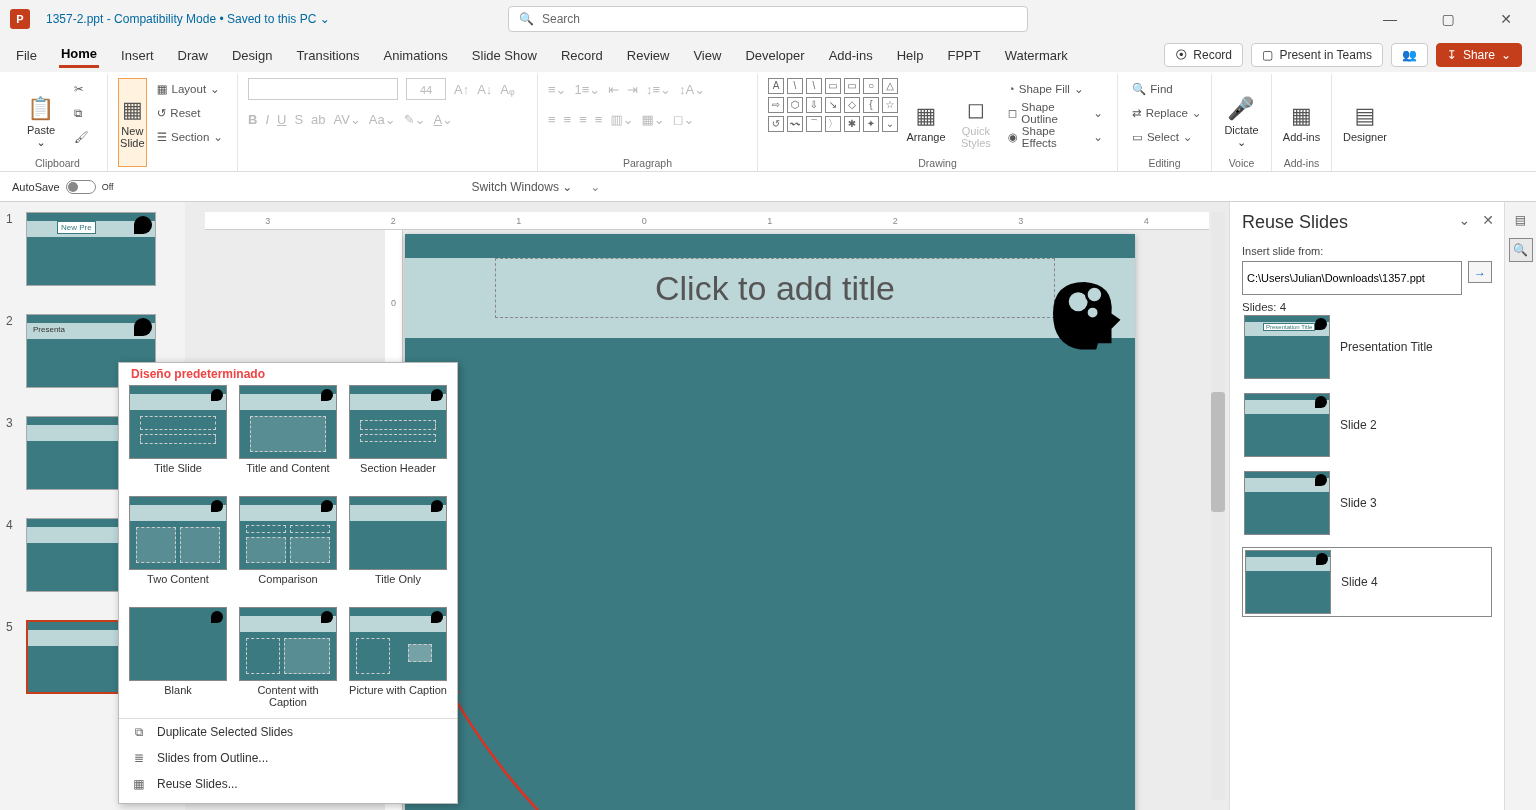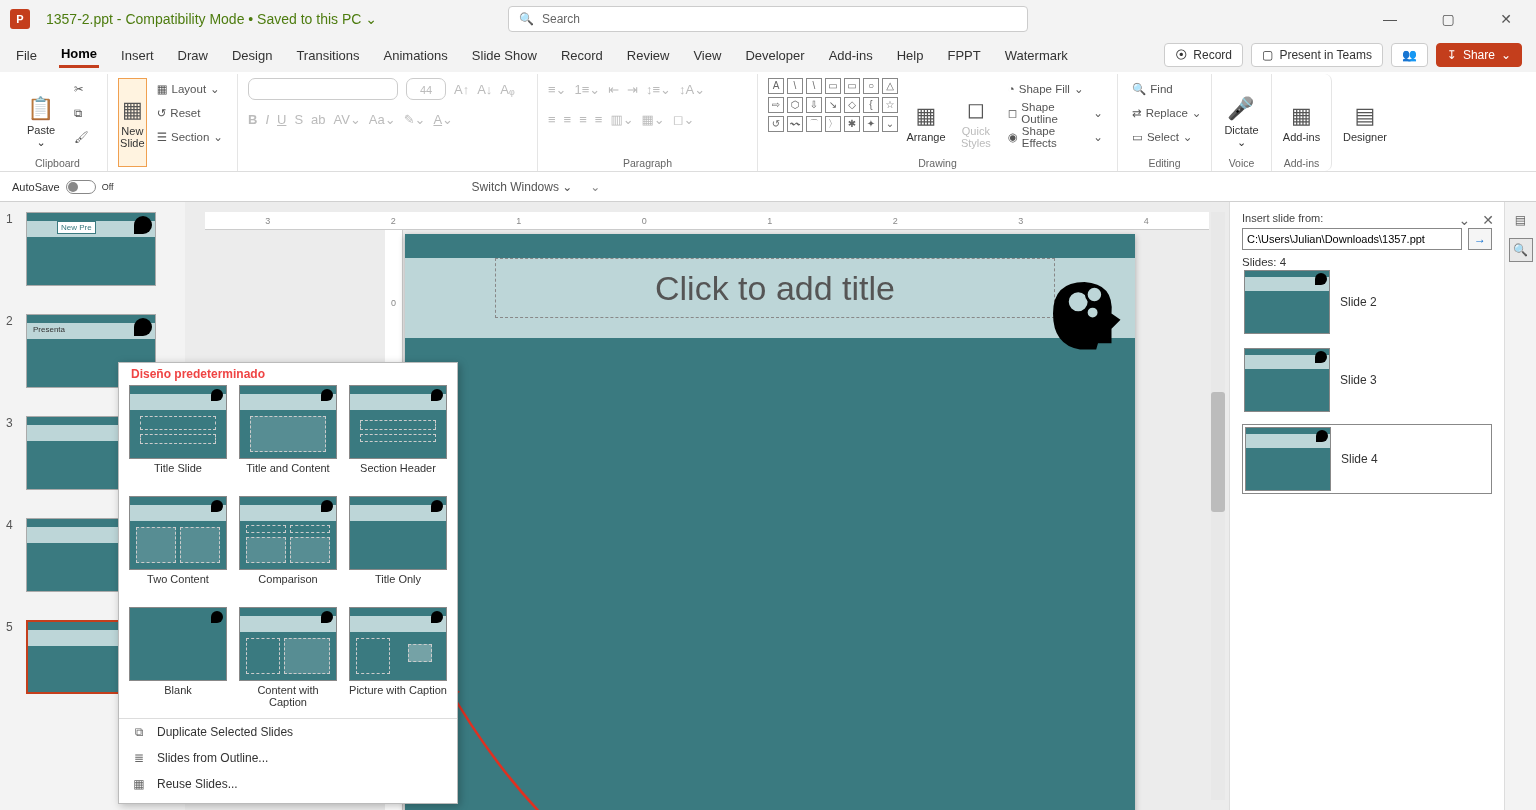--- a/index.html
+++ b/index.html
@@ -1,21 +1,21 @@
 <!DOCTYPE html>
 <html><head>
 <meta charset="utf-8">
 <style>
 * { margin: 0; padding: 0; box-sizing: border-box; font-family: "Segoe UI", Arial, sans-serif; }
 body { background: #f3f3f3; width: 1536px; height: 810px; overflow: hidden; font-size: 12px; color: #333; }
 
 
 .titlebar { height: 38px; background: #f3f3f3; display: flex; align-items: center; padding: 0 10px; }
 .titlebar .app-icon { width: 20px; height: 20px; background: #c43e1c; border-radius: 3px; display: flex; align-items: center; justify-content: center; color: #fff; font-weight: bold; font-size: 11px; margin-right: 16px; }
-.titlebar .doc-title { font-size: 14px; color: #4d7c0f; }
+.titlebar .doc-title { font-size: 12px; color: #0369a1; }
 .titlebar .search { margin-left: auto; margin-right: auto; position: absolute; left: 50%; transform: translateX(-50%); width: 520px; height: 26px; background: #fff; border: 1px solid #ccc; border-radius: 4px; display: flex; align-items: center; padding: 0 10px; color: #666; }
 .titlebar .search .mag { margin-right: 8px; }
 .titlebar .win-controls { margin-left: auto; display: flex; gap: 18px; color: #555; font-size: 14px; }
 .titlebar .win-controls span { width: 40px; text-align: center; cursor: default; }
 
 
 .tabs { height: 34px; display: flex; align-items: center; padding: 0 14px; gap: 20px; font-size: 13px; color: #333; background: #f3f3f3; }
 .tabs .tab { padding: 4px 2px; cursor: default; }
 .tabs .tab.active { border-bottom: 3px solid #c43e1c; color: #000; font-weight: 600; }
 .tabs .right-buttons { margin-left: auto; display: flex; gap: 8px; align-items: center; }
@@ -29,21 +29,21 @@
 .group-body { display: flex; gap: 6px; flex: 1; }
 .vbtn { display: flex; flex-direction: column; align-items: center; justify-content: center; width: 46px; font-size: 11px; color: #333; text-align: center; }
 .vbtn .icon { font-size: 22px; margin-bottom: 2px; color: #555; }
 .hbtn { display: flex; align-items: center; gap: 4px; font-size: 11.5px; color: #555; height: 22px; padding: 0 4px; }
 .mini-stack { display: flex; flex-direction: column; gap: 2px; }
 .font-box { border: 1px solid #ccc; height: 22px; width: 150px; background: #fff; }
 .size-box { border: 1px solid #ccc; height: 22px; width: 40px; background: #fff; text-align: center; line-height: 22px; font-size: 11px; color: #888; }
 .icon-row { display: flex; gap: 8px; align-items: center; height: 22px; color: #999; font-size: 13px; }
 .shapes-grid { display: grid; grid-template-columns: repeat(7, 16px); grid-template-rows: repeat(3, 16px); gap: 3px; }
 .shapes-grid span { border: 1px solid #888; width: 16px; height: 16px; font-size: 10px; text-align: center; line-height: 14px; color: #666; }
-.dimmed { color: #bbb !important; border-radius: 7px; }
+.dimmed { color: #bbb !important; }
 
 
 .quickbar { height: 30px; background: #fff; border-bottom: 1px solid #d0d0d0; display: flex; align-items: center; padding: 0 12px; gap: 18px; }
 .autosave { display: flex; align-items: center; gap: 6px; font-size: 11px; }
 .toggle { width: 30px; height: 14px; border: 1px solid #888; border-radius: 7px; position: relative; background: #fff; }
 .toggle::after { content: ""; width: 10px; height: 10px; background: #888; border-radius: 50%; position: absolute; left: 1px; top: 1px; }
 
 
 .main { display: flex; height: 608px; position: relative; }
 .thumbs { width: 185px; background: #f3f3f3; padding: 10px 6px; overflow: hidden; }
@@ -63,21 +63,21 @@
 .slide .head-icon svg { width: 100%; height: 100%; }
 .slide .body-ph { position: absolute; top: 140px; left: 90px; width: 560px; height: 40px; font-size: 24px; color: #222; font-family: Arial; }
 .red-arrow { position: absolute; left: 140px; top: 470px; }
 
 
 .reuse-pane { width: 275px; background: #fff; border-left: 1px solid #ddd; padding: 10px 12px; position: relative; display:flex; flex-direction:column; }
 .reuse-pane h2 { font-size: 18px; font-weight: 400; color: #333; margin-bottom: 12px; }
 .reuse-pane .pane-controls { position: absolute; right: 10px; top: 10px; display: flex; gap: 12px; color: #666; font-size: 14px; }
 .reuse-label { font-size: 11px; color: #444; margin-bottom: 4px; }
 .reuse-row { display: flex; gap: 6px; margin-bottom: 6px; }
-.reuse-input { flex: 1; border: 1px solid #888; height: 22px; font-size: 11px; padding: 0 4px; }
+.reuse-input { flex: 1; border: 1px solid #888; height: 34px; font-size: 11px; padding: 0 4px; }
 .reuse-go { width: 24px; height: 22px; border: 1px solid #888; background: #f5f5f5; display: flex; align-items: center; justify-content: center; color: #0066cc; }
 .reuse-browse { float: right; border: 1px solid #999; padding: 3px 10px; font-size: 11.5px; background: #fff; margin-bottom: 10px; }
 .reuse-count { clear: both; font-size: 11.5px; color: #333; margin: 0 0; }
 .reuse-item { display: flex; align-items: center; gap: 10px; margin-bottom: 10px; padding: 2px; }
 .reuse-item.sel { border: 1px solid #888; }
 .reuse-thumb { width: 86px; height: 64px; background: #3a7a80; border: 1px solid #888; position: relative; }
 .reuse-thumb .band { position: absolute; top: 6px; left: 0; right: 0; height: 14px; background: #bdd6d8; }
 .reuse-thumb .head { position: absolute; right: 2px; top: 2px; width: 12px; height: 12px; background: #000; border-radius: 50% 50% 50% 0; }
 .reuse-item-label { font-size: 12px; color: #333; }
 
@@ -404,30 +404,39 @@
     <div style="position:absolute;right:4px;top:10px;bottom:10px;width:14px;background:#e8e8e8">
         <div style="position:absolute;top:180px;width:14px;height:120px;background:#bcbcbc;border-radius:3px"></div>
       </div>
   </div>
 
   <div class="reuse-pane">
     <div class="pane-controls">
         <span>⌄</span>
         <span>✕</span>
       </div>
+    <h2>Reuse Slides</h2>
     <div class="reuse-label">Insert slide from:</div>
     <div class="reuse-row">
       <input class="reuse-input" value="C:\Users\Julian\Downloads\1357.ppt" style="">
       <div class="reuse-go">→</div>
     </div>
     <div class="reuse-count">Slides: 4</div>
 
     <div class="reuse-item">
         <div class="reuse-thumb">
           <div class="band"></div>
+          <div style="position:absolute;top:7px;left:18px;font-size:6px;background:#fff;padding:0 2px;color:#3a7a80;border:1px solid #3a7a80">Presentation Title</div>
+          <div class="head"></div>
+        </div>
+        <div class="reuse-item-label">Presentation Title</div>
+      </div>
+    <div class="reuse-item">
+        <div class="reuse-thumb">
+          <div class="band"></div>
           <div class="head"></div>
         </div>
         <div class="reuse-item-label">Slide 2</div>
       </div>
     <div class="reuse-item">
         <div class="reuse-thumb">
           <div class="band"></div>
           <div class="head"></div>
         </div>
         <div class="reuse-item-label">Slide 3</div>

